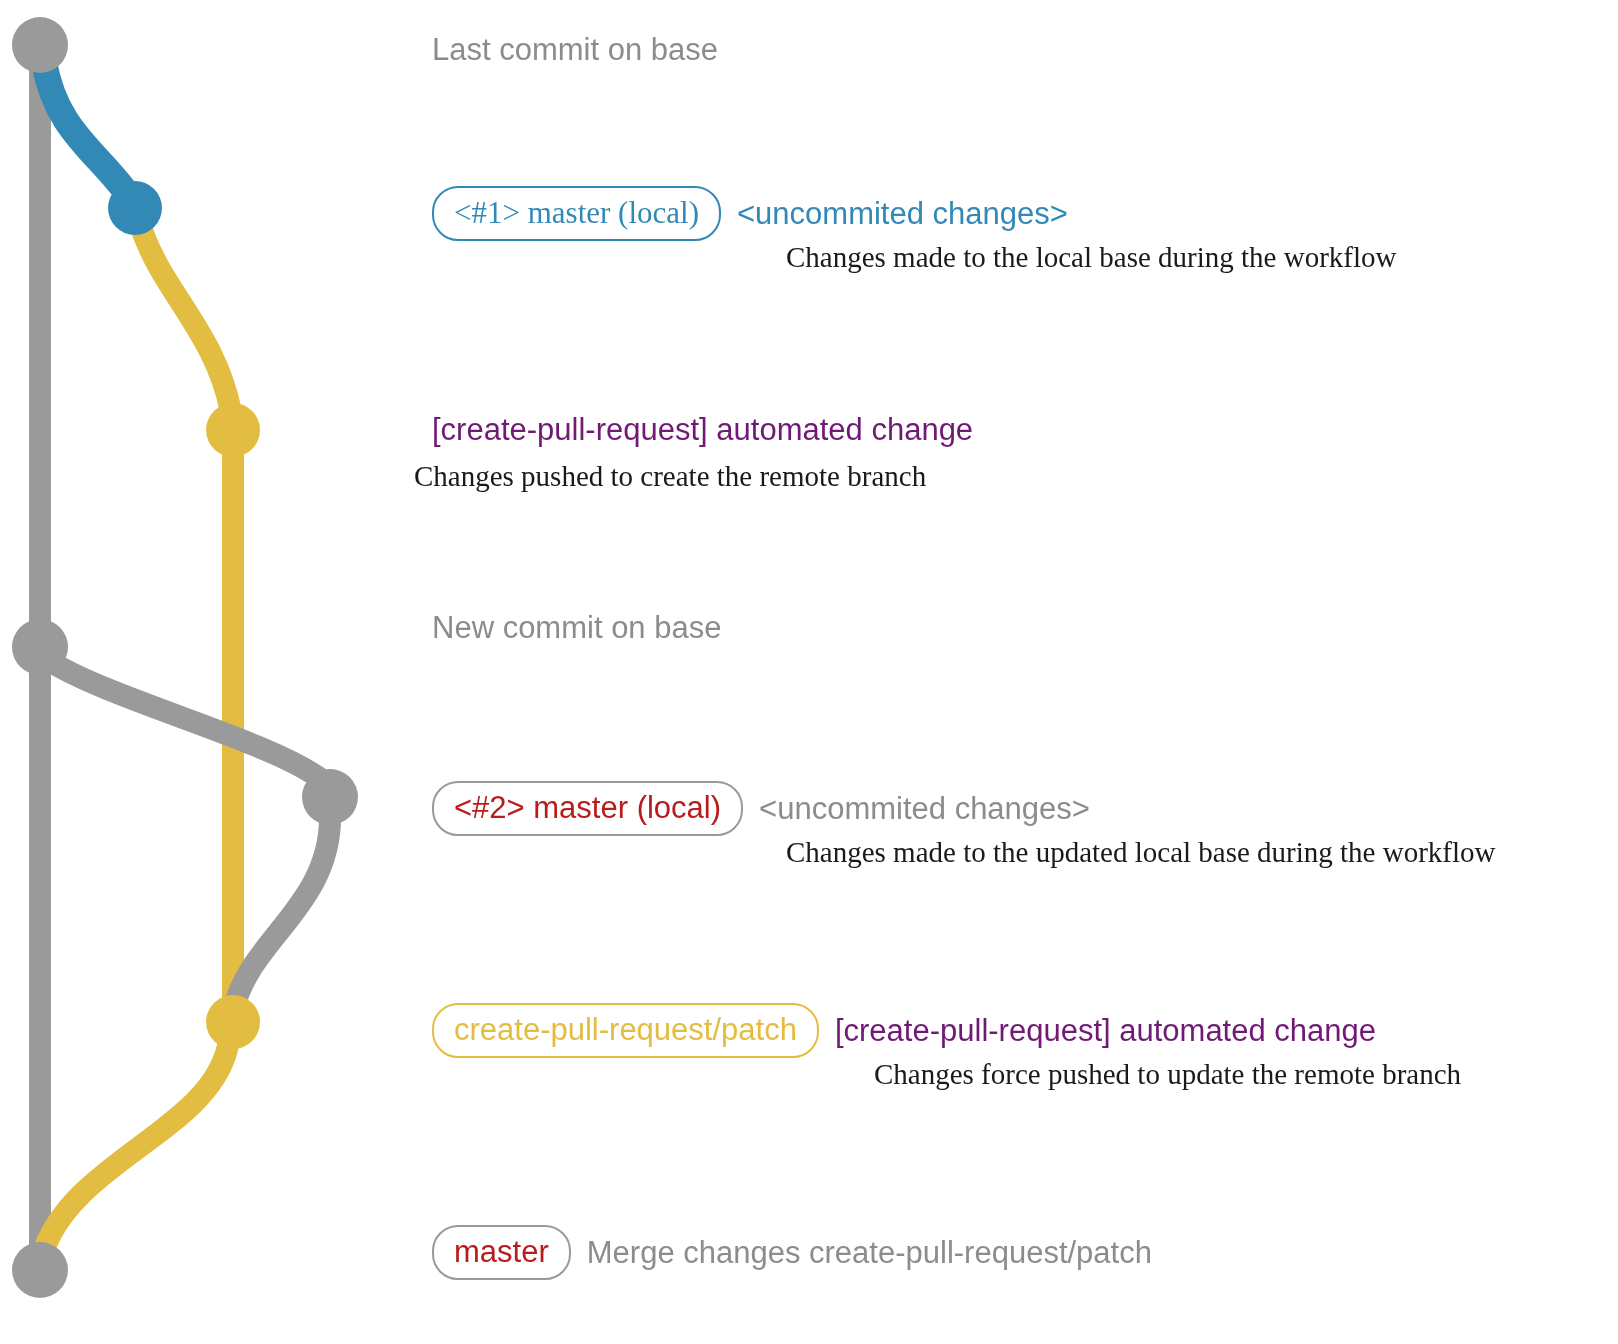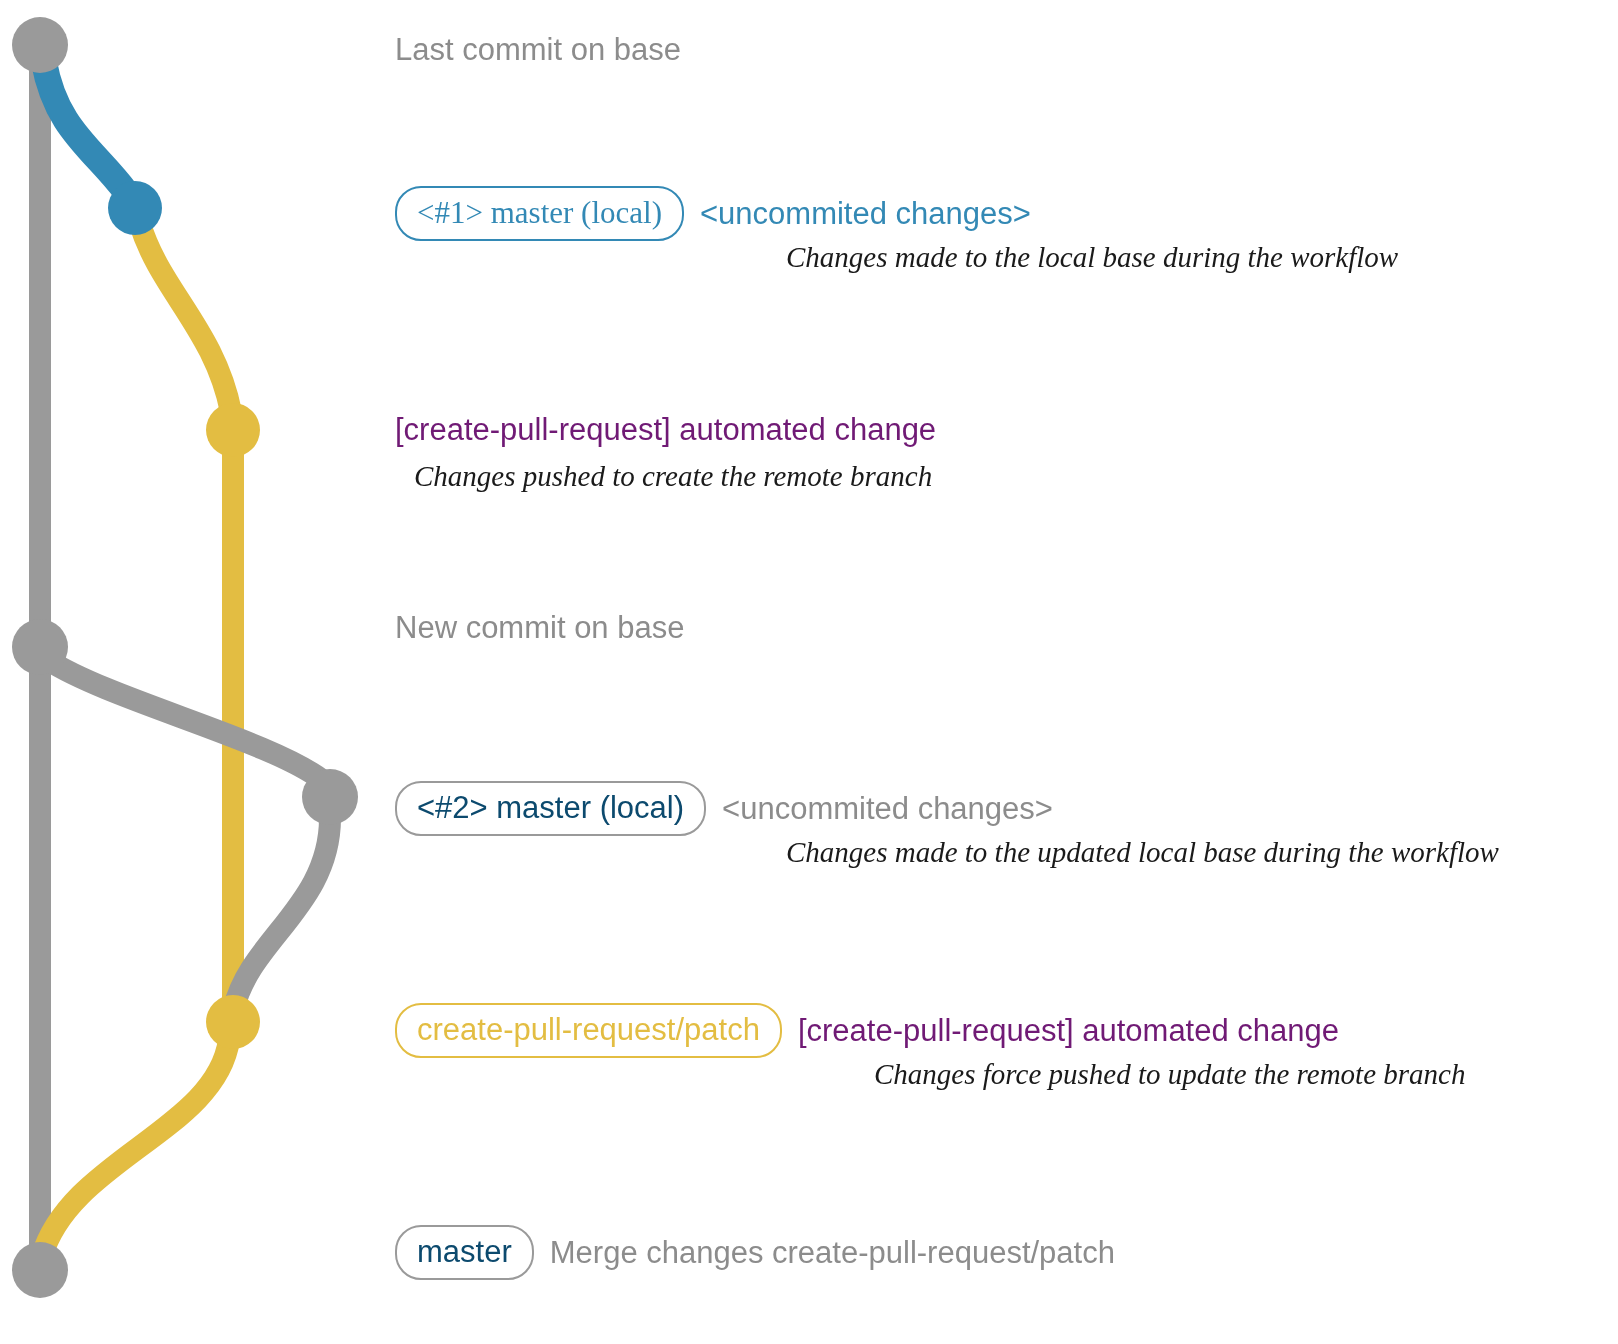--- a/index.html
+++ b/index.html
@@ -35,56 +35,56 @@
 
   .row {
     position: absolute;
     left: 395px;
   }
 
   .headline {
     display: flex;
     align-items: center;
     white-space: nowrap;
+    margin-left: 37px;
   }
 
   .badge {
     display: inline-block;
     border: 2px solid #9a9a9a;
     border-radius: 26px;
     padding: 9px 20px 11px 20px;
     font-size: 31px;
     color: #8c8c8c;
     line-height: 1;
     box-sizing: border-box;
   }
   .badge.blue  { border-color: #3389b5; color: #3389b5; font-family: Liberation Serif, serif; }
   .badge.amber { border-color: #e3bd42; color: #e3bd42; }
-  .badge.gray  { border-color: #9a9a9a; color: #0c4a6e; }
+  .badge.gray  { border-color: #9a9a9a; color: #b91c1c; }
 
   .title {
     font-size: 31px;
     line-height: 1;
     color: #8c8c8c;
     white-space: nowrap;
   }
   .title.blue  { color: #3389b5; }
   .title.amber { color: #701a75; }
   .title.gray  { color: #8c8c8c; }
 
   .gap { display: inline-block; width: 16px; }
 
   .subtext {
     font-family: "Liberation Serif", serif;
     font-size: 29px;
     color: #1a1a1a;
     line-height: 1;
     white-space: nowrap;
     position: absolute;
-    font-style: italic;
   }
 </style>
 </head>
 <body>
 
 <div id="graph">
   <svg width="390" height="1344" viewBox="0 0 390 1344">
 
     <path d="M40,45 L40,1270" stroke="#9a9a9a" stroke-width="22" fill="none" stroke-linecap="round"></path>
 

